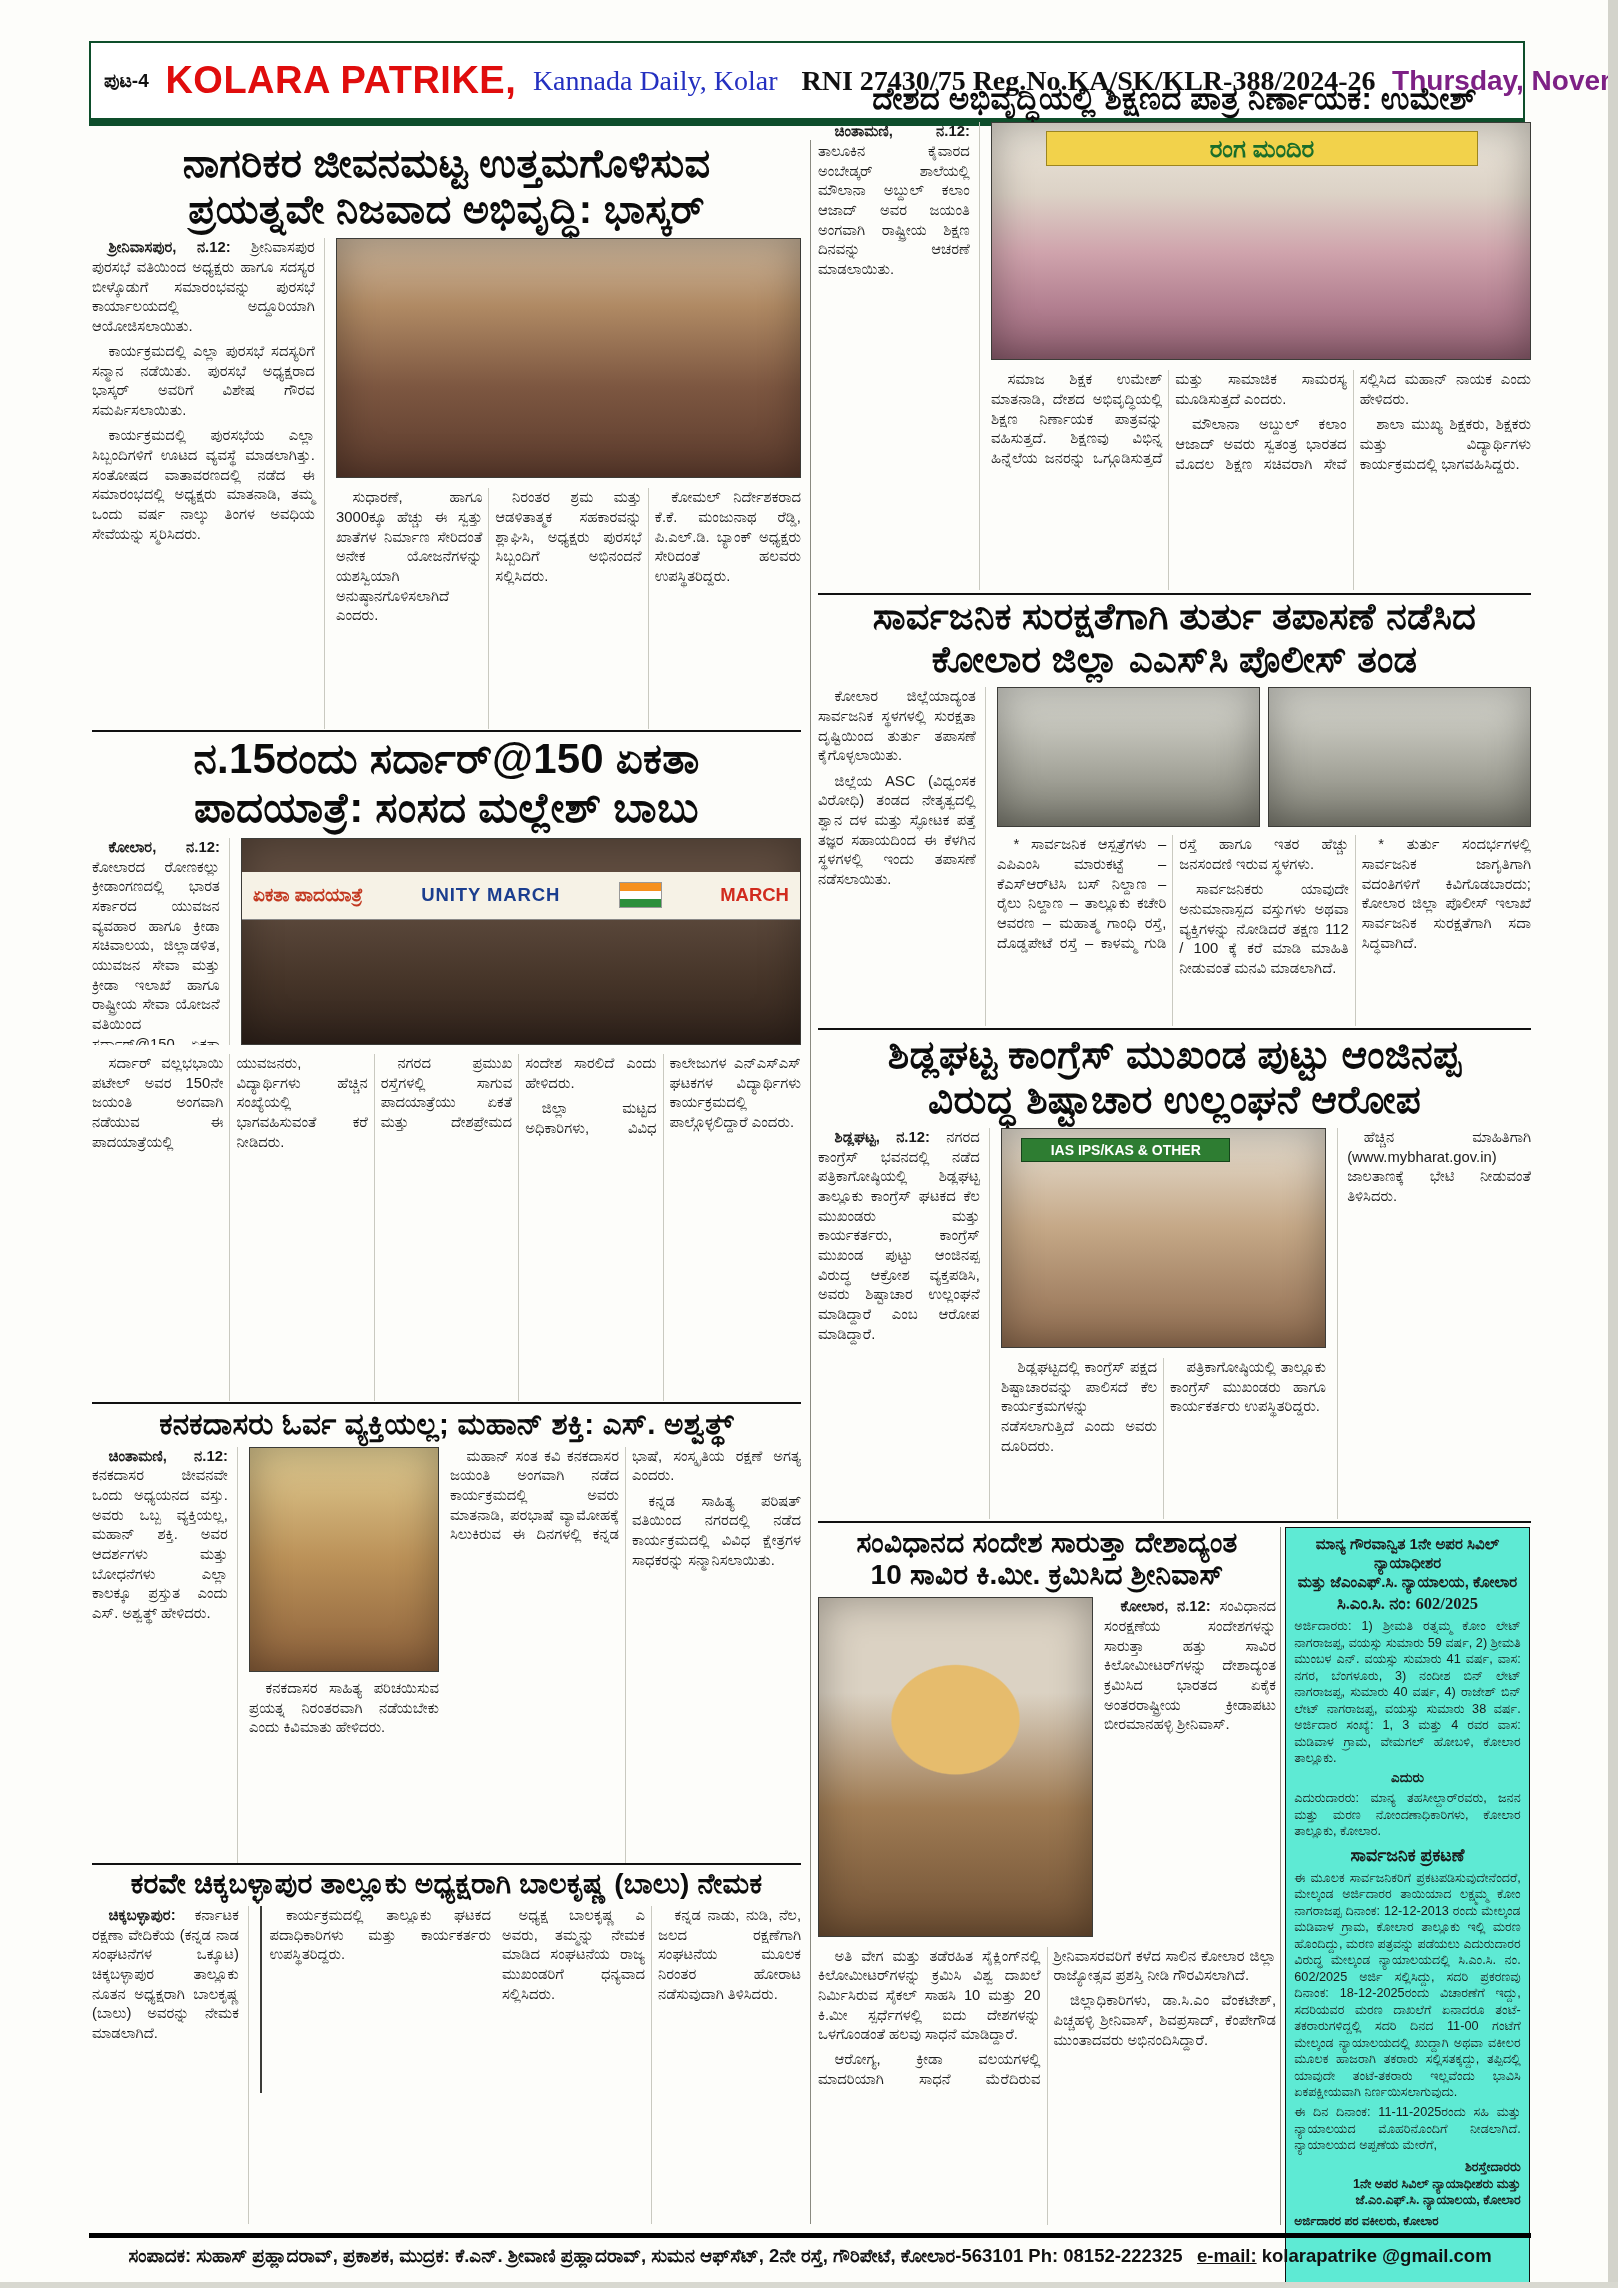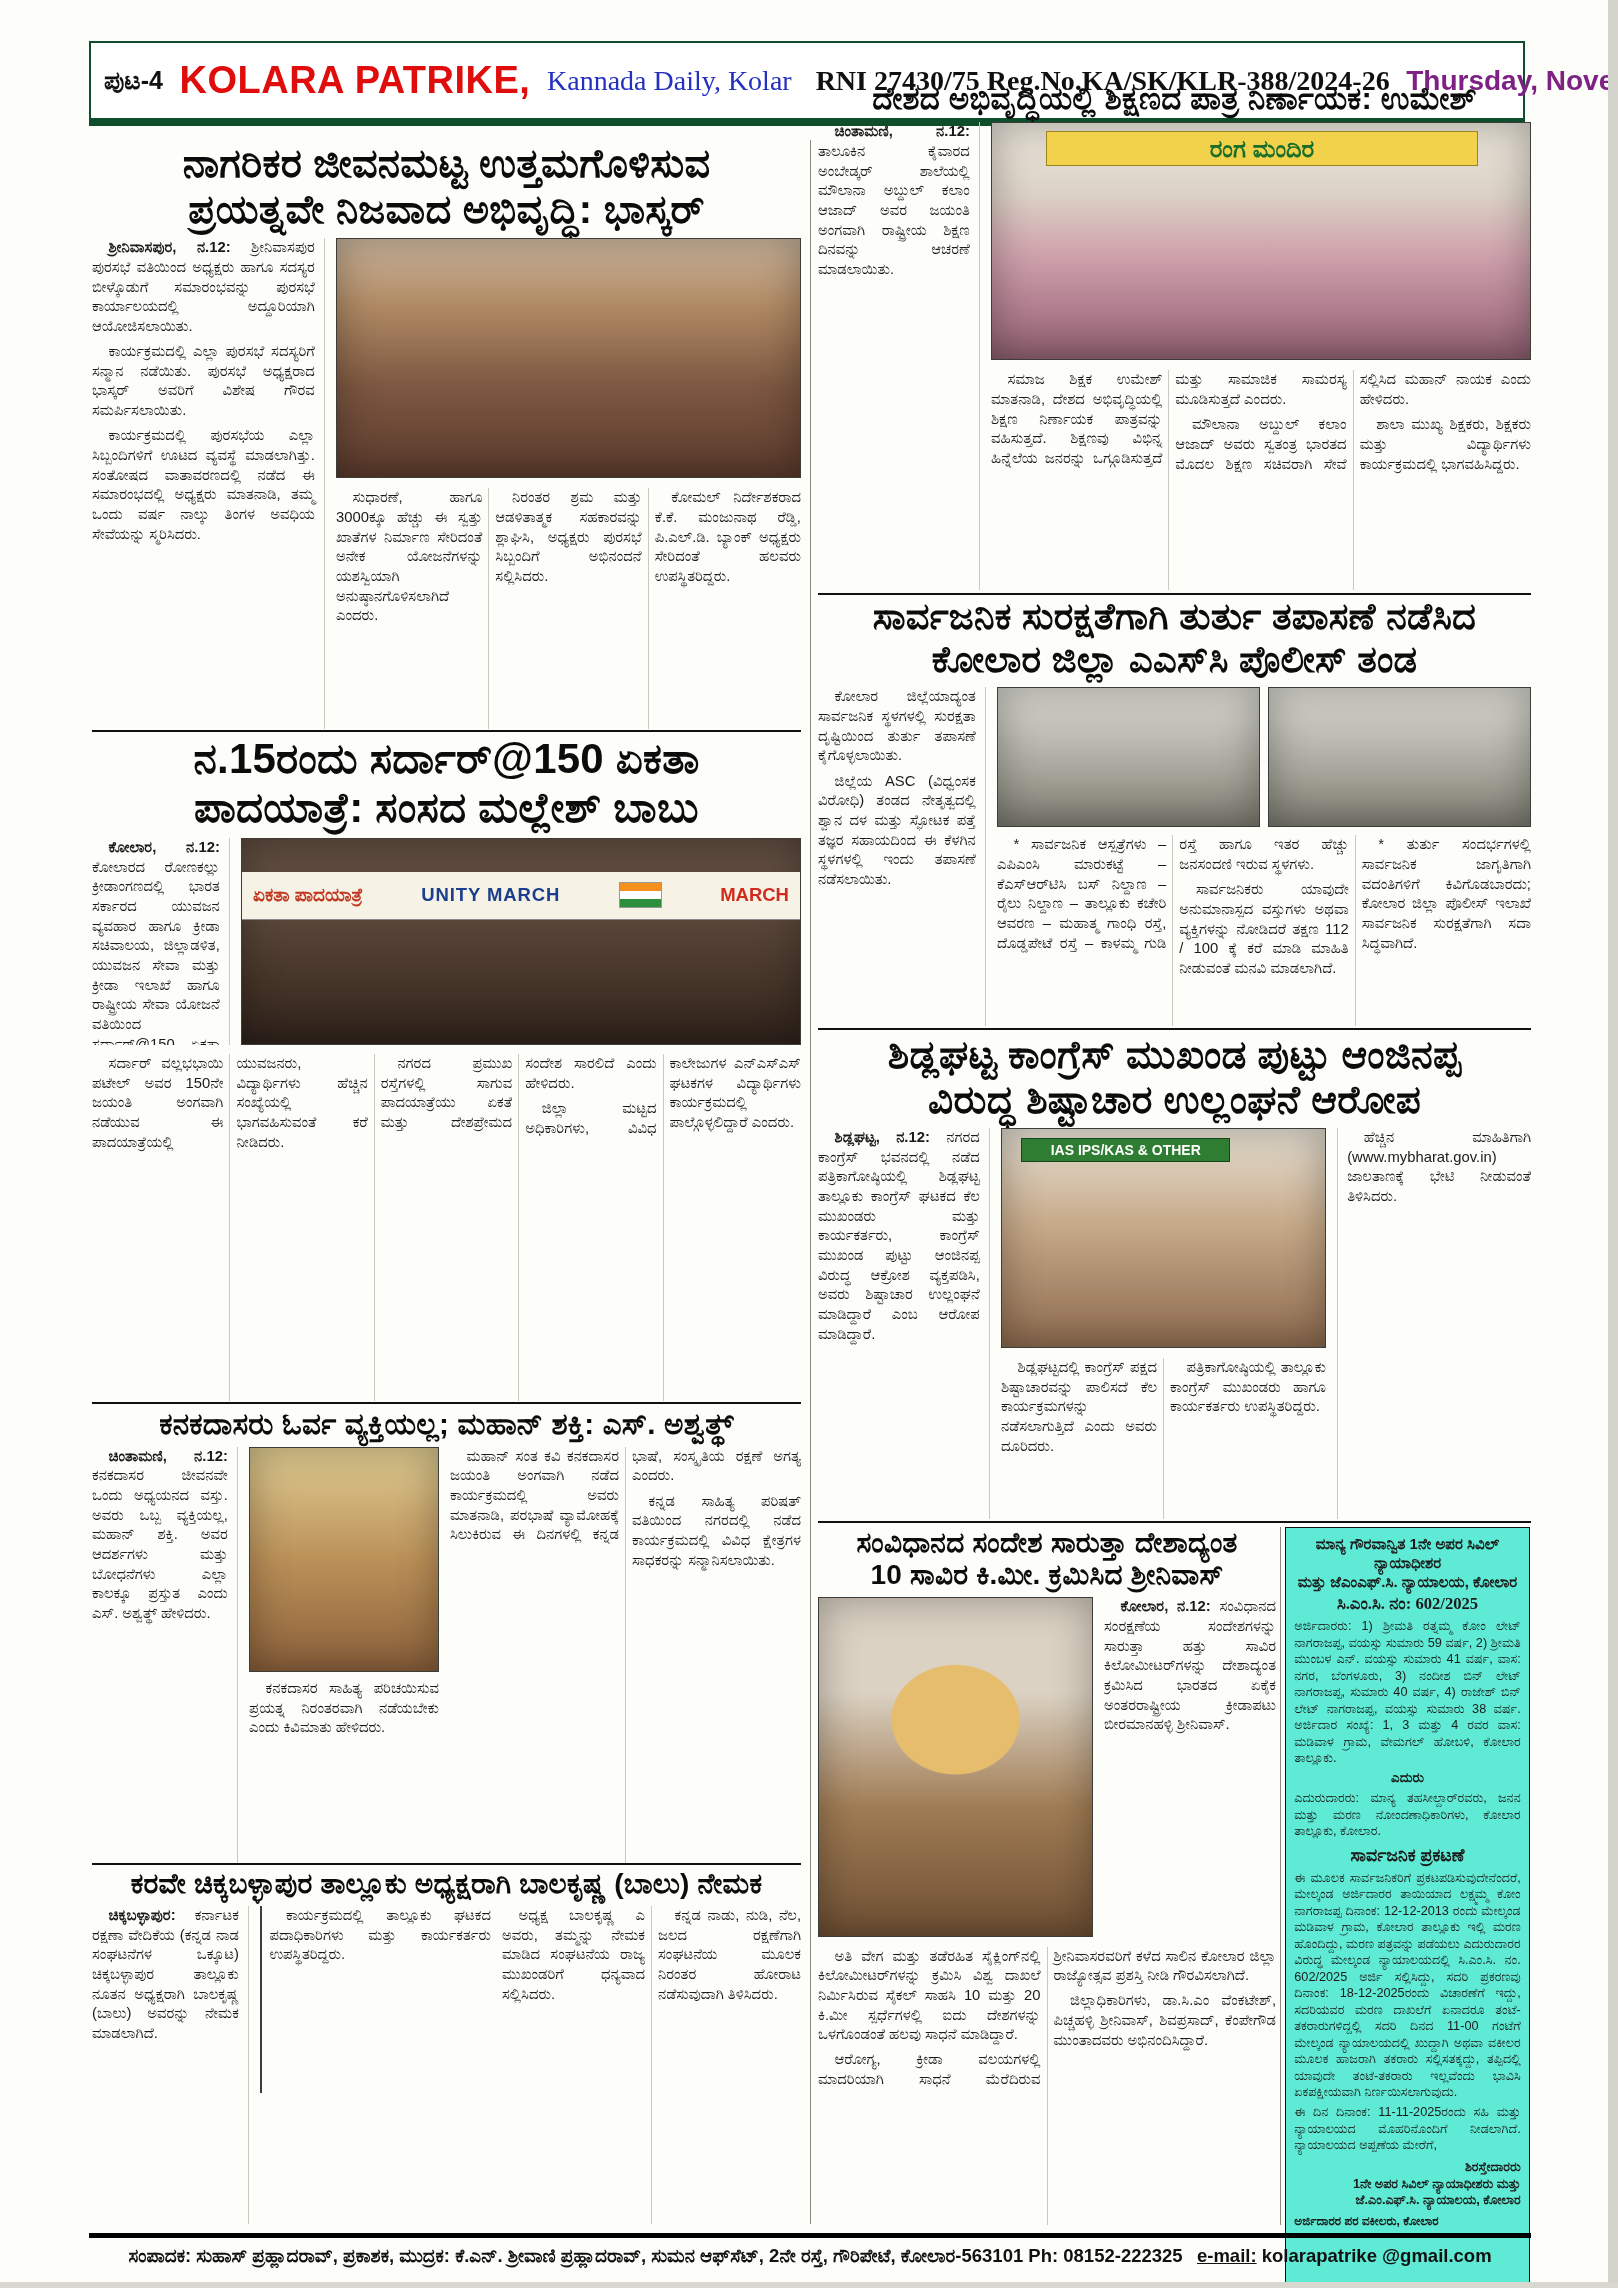--- a/index.html
+++ b/index.html
@@ -5,21 +5,21 @@
   html,body{margin:0;padding:0;background:#e9e9e3;}
   body{font-family:"Liberation Sans", sans-serif;color:#1a1a1a;}
   .page{position:relative;width:1619px;height:2289px;background:#fdfdfa;margin:0 auto;overflow:hidden;}
   .edge-r{position:absolute;right:0;top:0;width:11px;height:100%;background:#d3d3cb;}
   .edge-b{position:absolute;left:0;bottom:0;width:100%;height:7.4px;background:#d8d8d0;}
 
   
   .masthead{position:absolute;left:89px;top:41px;width:1436px;height:85px;
     border:2.8px solid #0e4e2b;border-bottom:8.3px solid #0e4e2b;background:#fff;
     display:flex;align-items:center;gap:16.6px;padding:0 13px;box-sizing:border-box;}
-  .m-page{font-size:25px;font-weight:bold;color:#111;white-space:nowrap;}
+  .m-page{font-size:19px;font-weight:bold;color:#111;white-space:nowrap;}
   .m-title{font-size:38px;font-weight:800;color:#e00d0d;letter-spacing:0.5px;white-space:nowrap;}
   .m-sub{font-size:28px;color:#2430c0;font-family:"Liberation Serif", serif;white-space:nowrap;}
   .m-rni{font-size:28px;font-weight:bold;color:#101010;font-family:"Liberation Serif", serif;white-space:nowrap;margin-left:7.4px;}
   .m-date{font-size:28px;font-weight:800;color:#7d2185;margin-left:auto;white-space:nowrap;}
 
   
   .art{position:absolute;display:flex;flex-direction:column;overflow:hidden;box-sizing:border-box;}
   .hl{font-weight:800;text-align:center;color:#0c0c0c;line-height:1.16;letter-spacing:0.2px;}
   .row{flex:1;display:flex;gap:11px;overflow:hidden;margin-top:5.5px;}
   .stack{flex:1;display:flex;flex-direction:column;gap:10px;overflow:hidden;}

